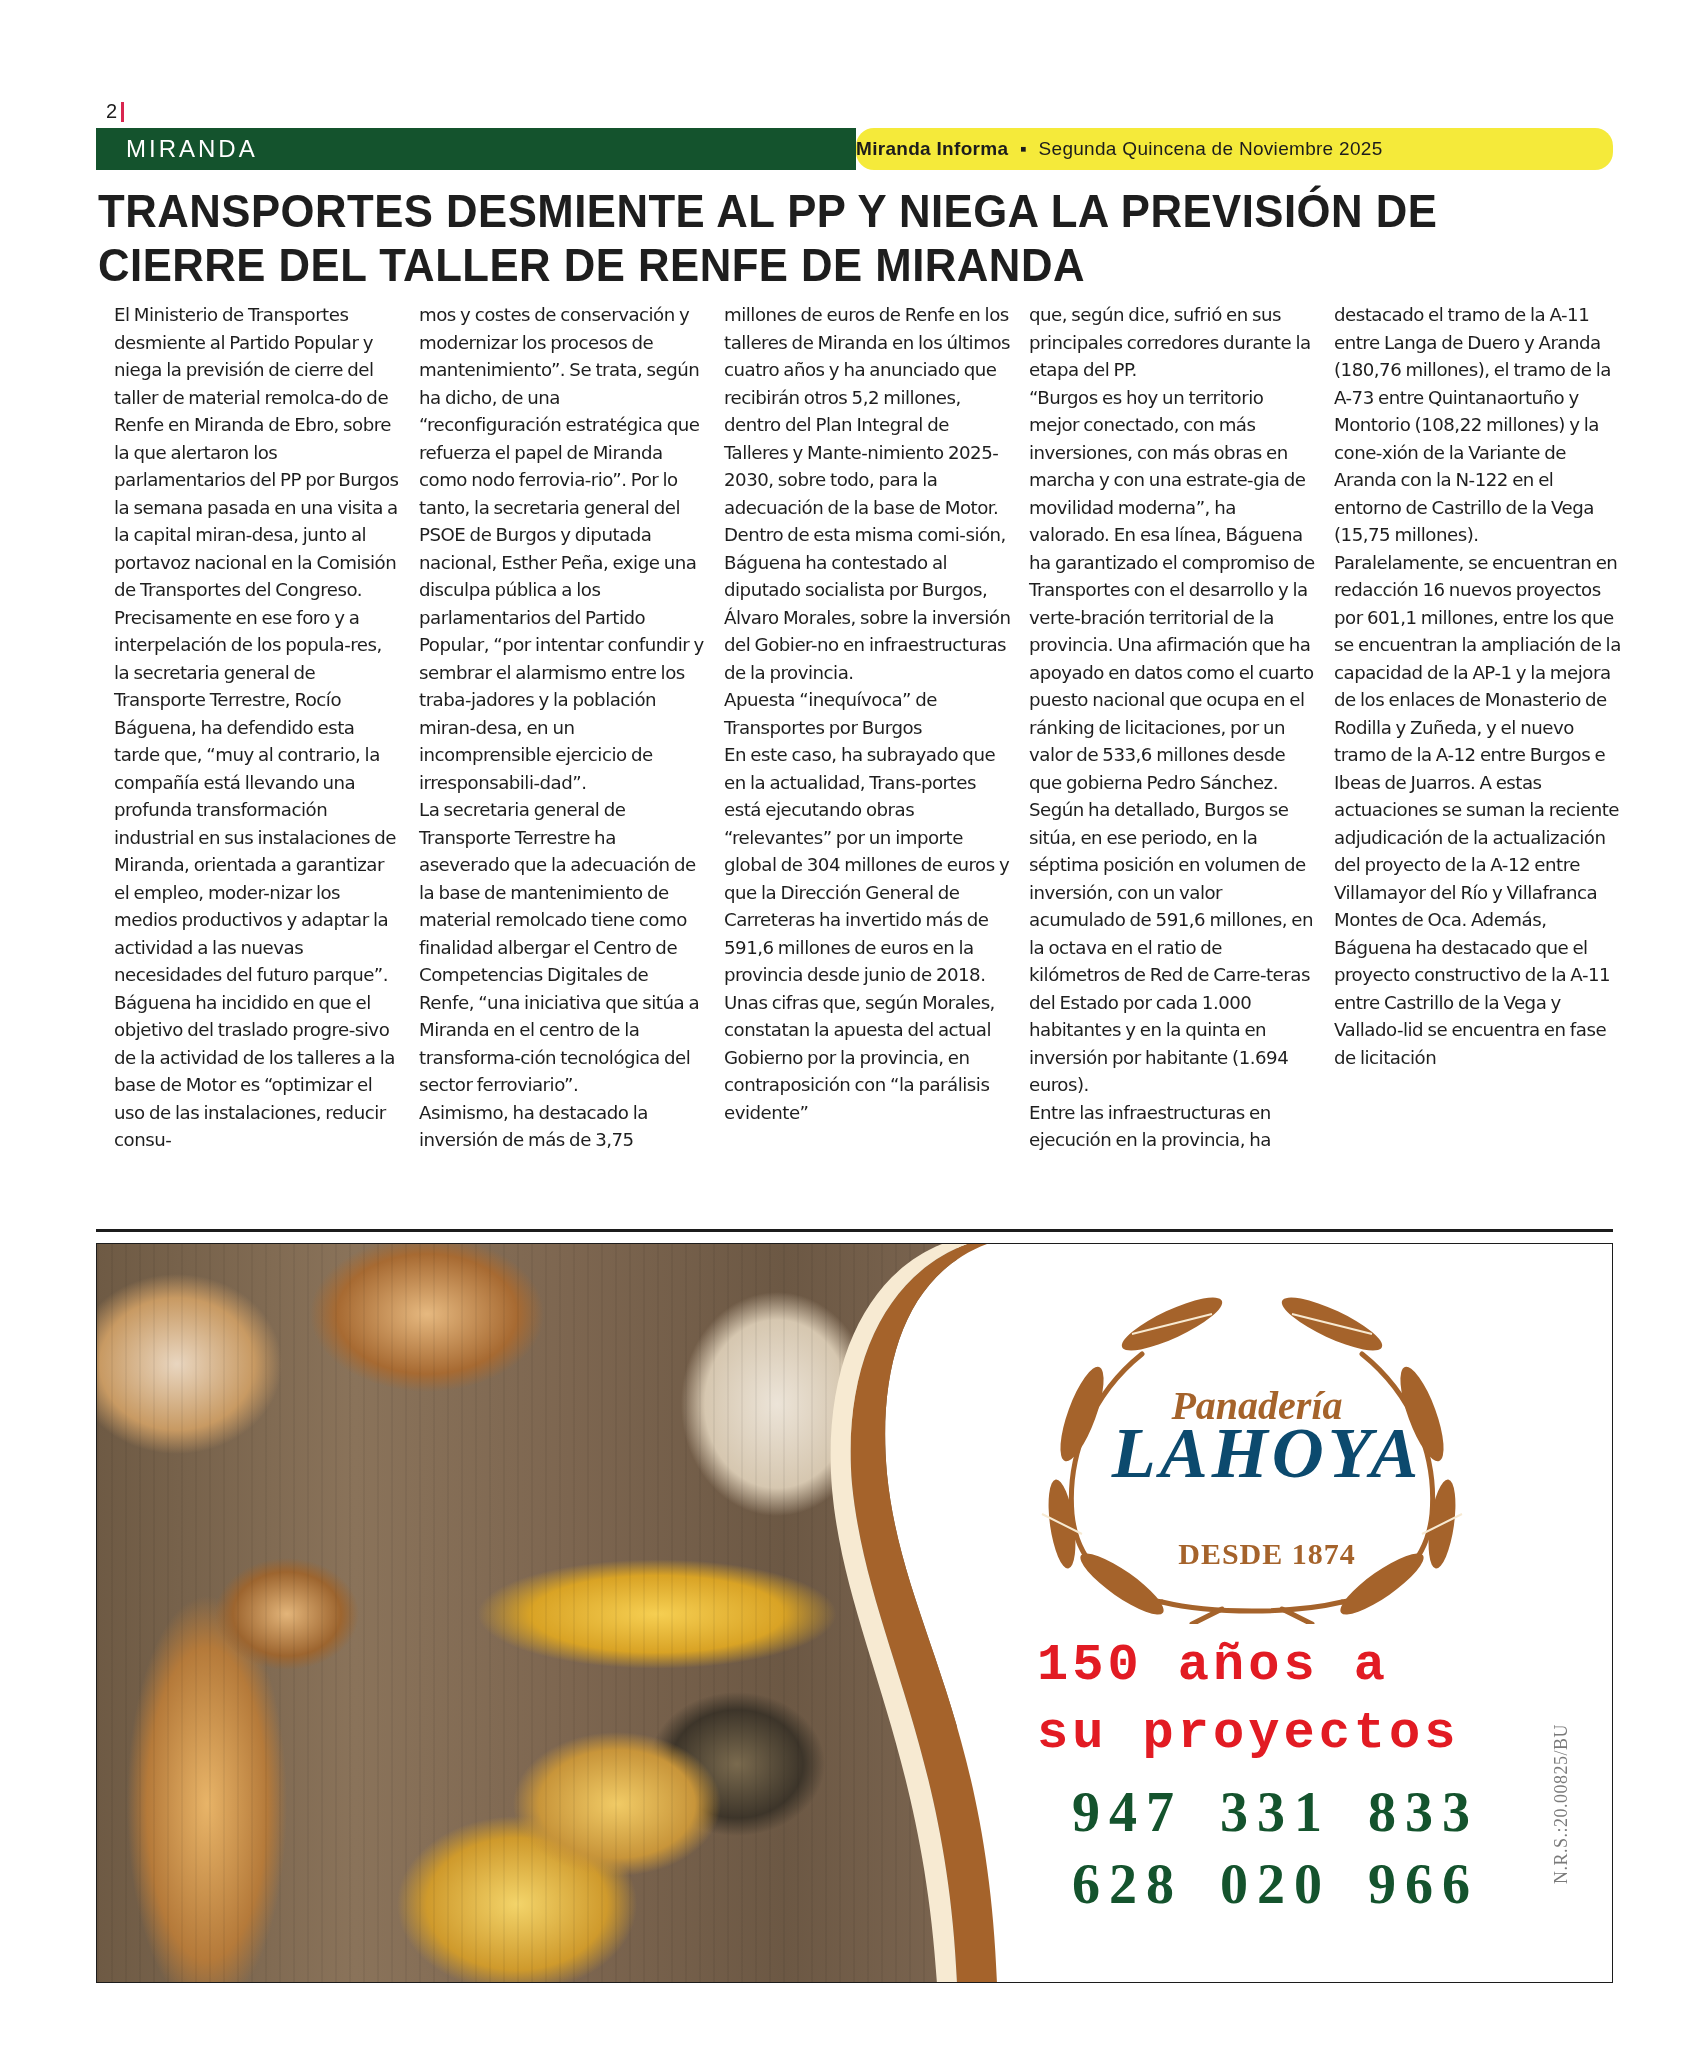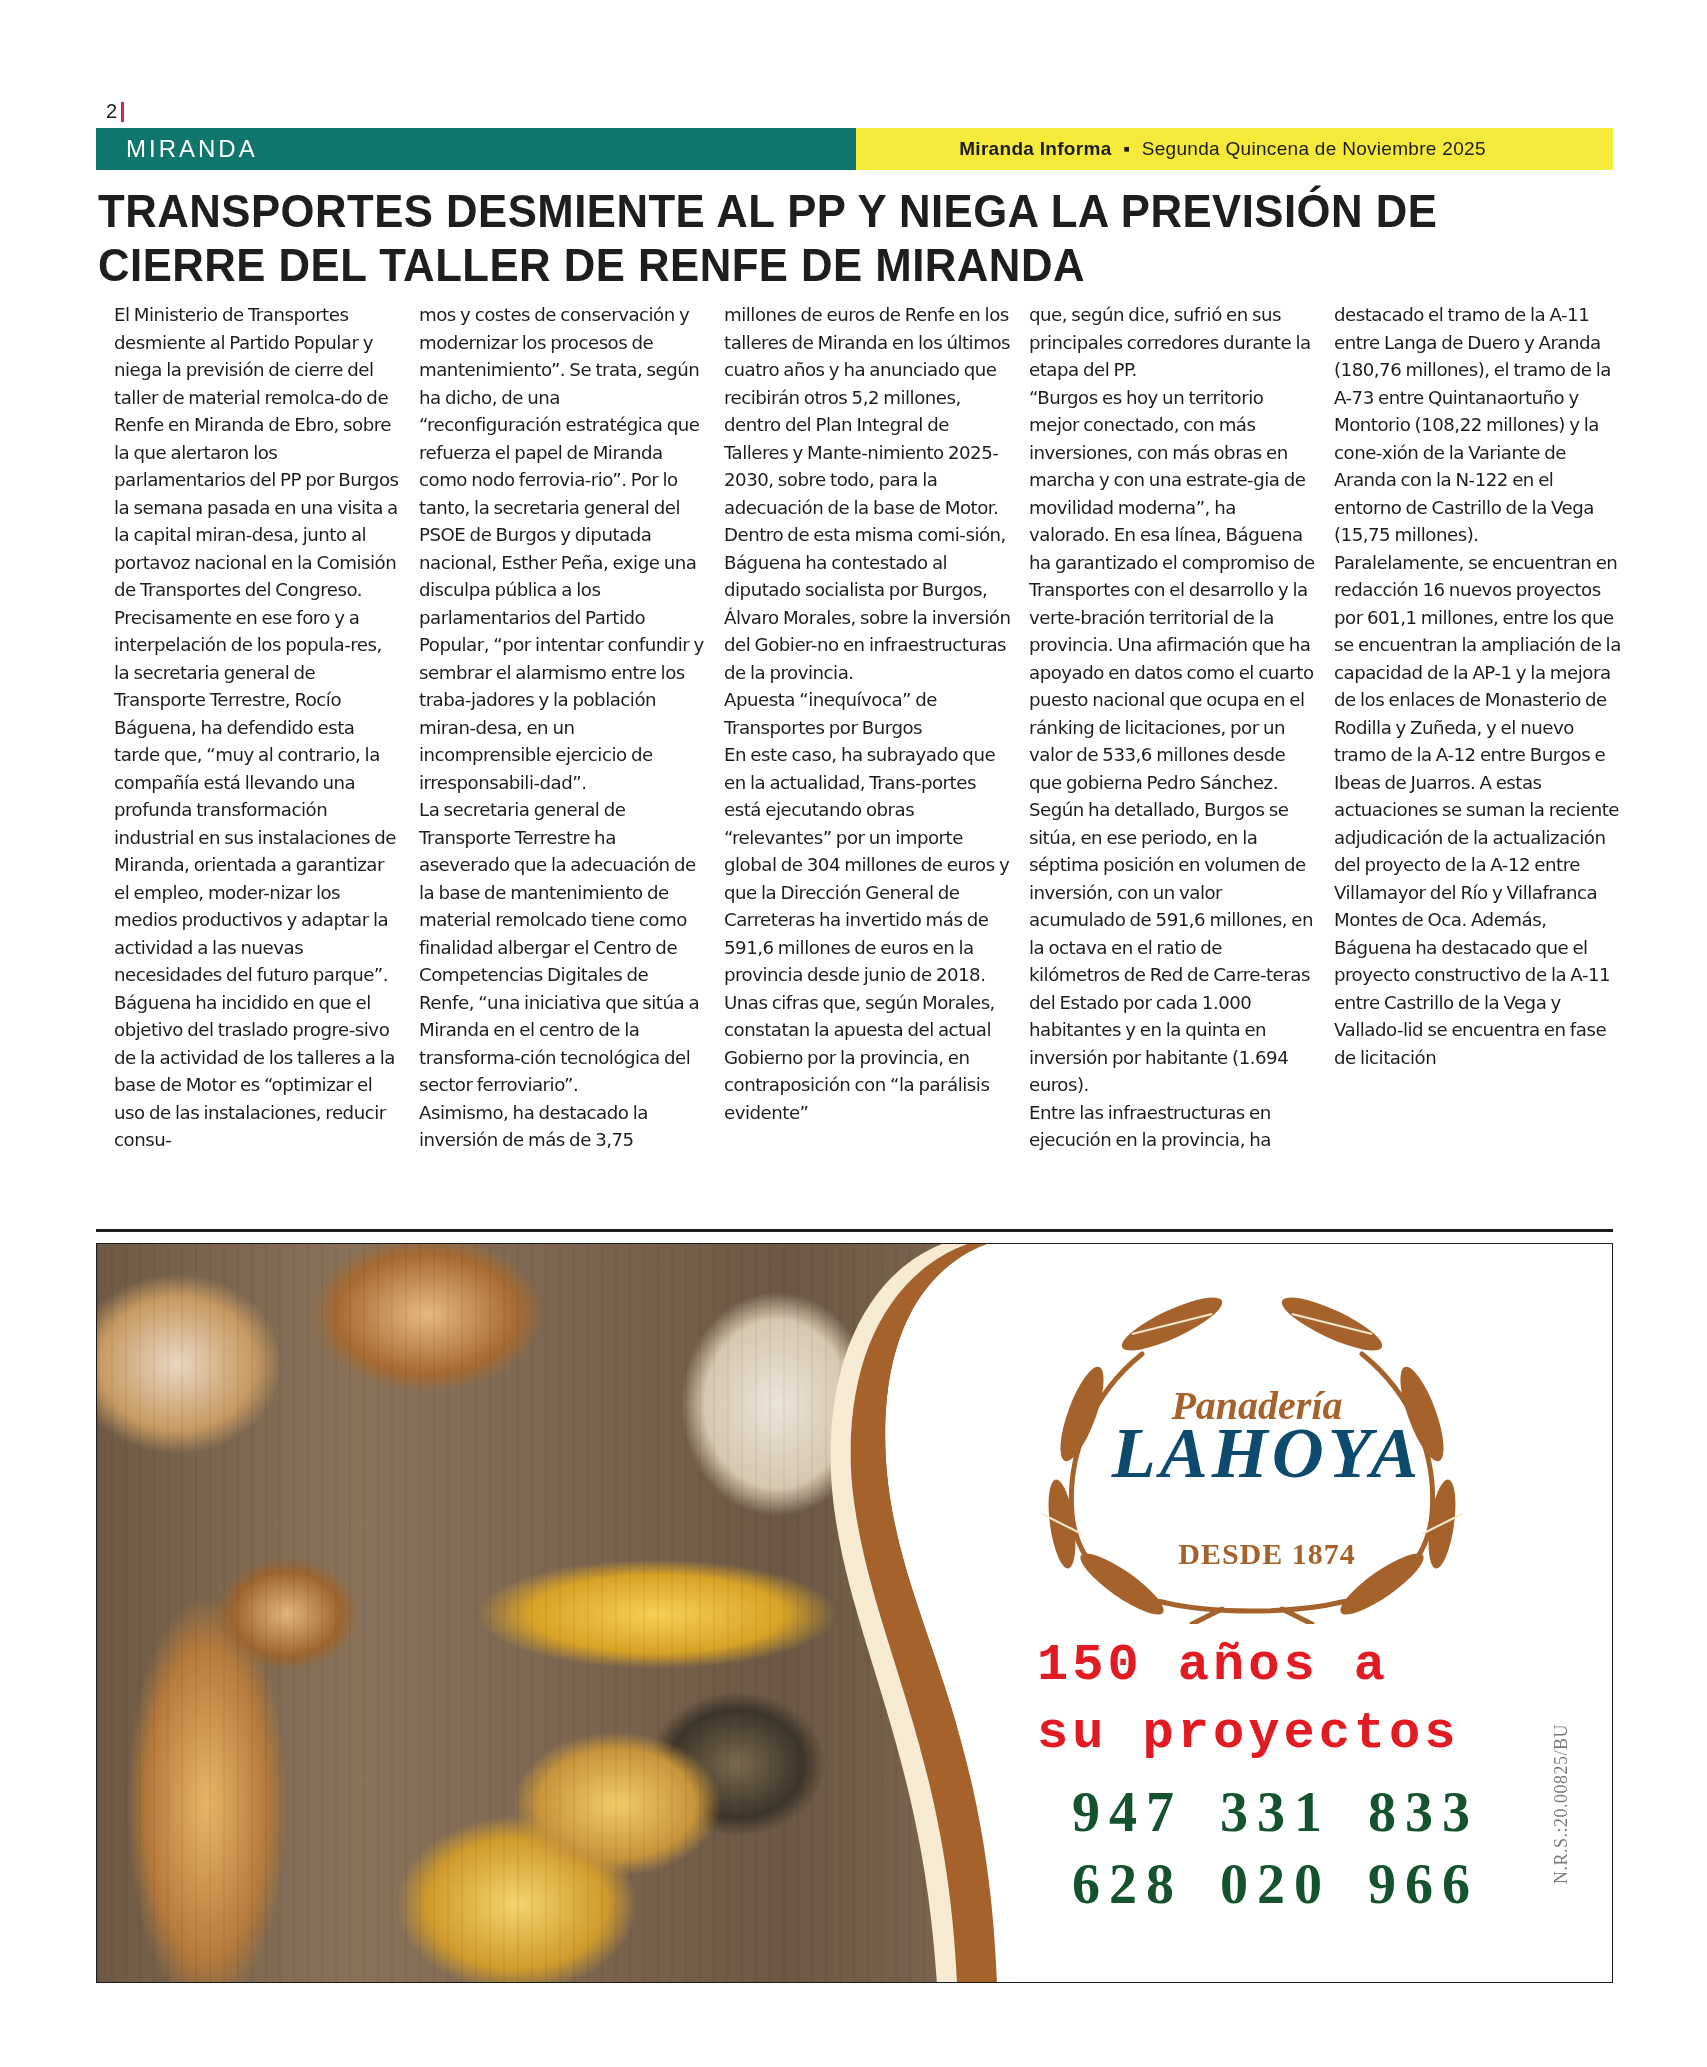--- a/index.html
+++ b/index.html
@@ -8,28 +8,29 @@
 
     .page-number {
       position: absolute; left: 106px; top: 100px;
       font-size: 20px; color: #1c1c1c; font-family: "Liberation Sans", sans-serif;
       display: flex; align-items: center; gap: 4px;
     }
     .page-number .bar { display: inline-block; width: 3px; height: 20px; background: #d9264f; }
 
     .header-band { position: absolute; left: 96px; top: 128px; width: 1517px; height: 42px; display: flex; }
     .section-tag {
-      width: 760px; height: 42px; background: #0f766e; color: #ffffff;
+      width: 760px; height: 42px; background: #14532d; color: #ffffff;
       font-size: 24px; letter-spacing: 3px; line-height: 42px; padding-left: 30px;
       font-family: "Liberation Sans", sans-serif;
     }
     .issue-tag {
       flex: 1; height: 42px; background: #f5ea3a; color: #1c1c1c;
-      font-size: 19px; line-height: 42px; text-align: center; padding-right: 24px;
+      font-size: 19px; line-height: 42px; text-align: left; padding-right: 24px;
       letter-spacing: 0.3px;
+      border-radius: 18px;
     }
     .issue-tag .pub { font-weight: bold; }
     .issue-tag .sep { margin: 0 6px; }
 
     .headline {
       position: absolute; left: 98px; top: 184px; width: 1460px;
       font-family: "Liberation Sans", sans-serif; font-weight: bold;
       font-size: 47px; line-height: 54px; letter-spacing: 0.5px; color: #1e1e1e;
       transform: scaleX(0.93); transform-origin: left top;
     }

